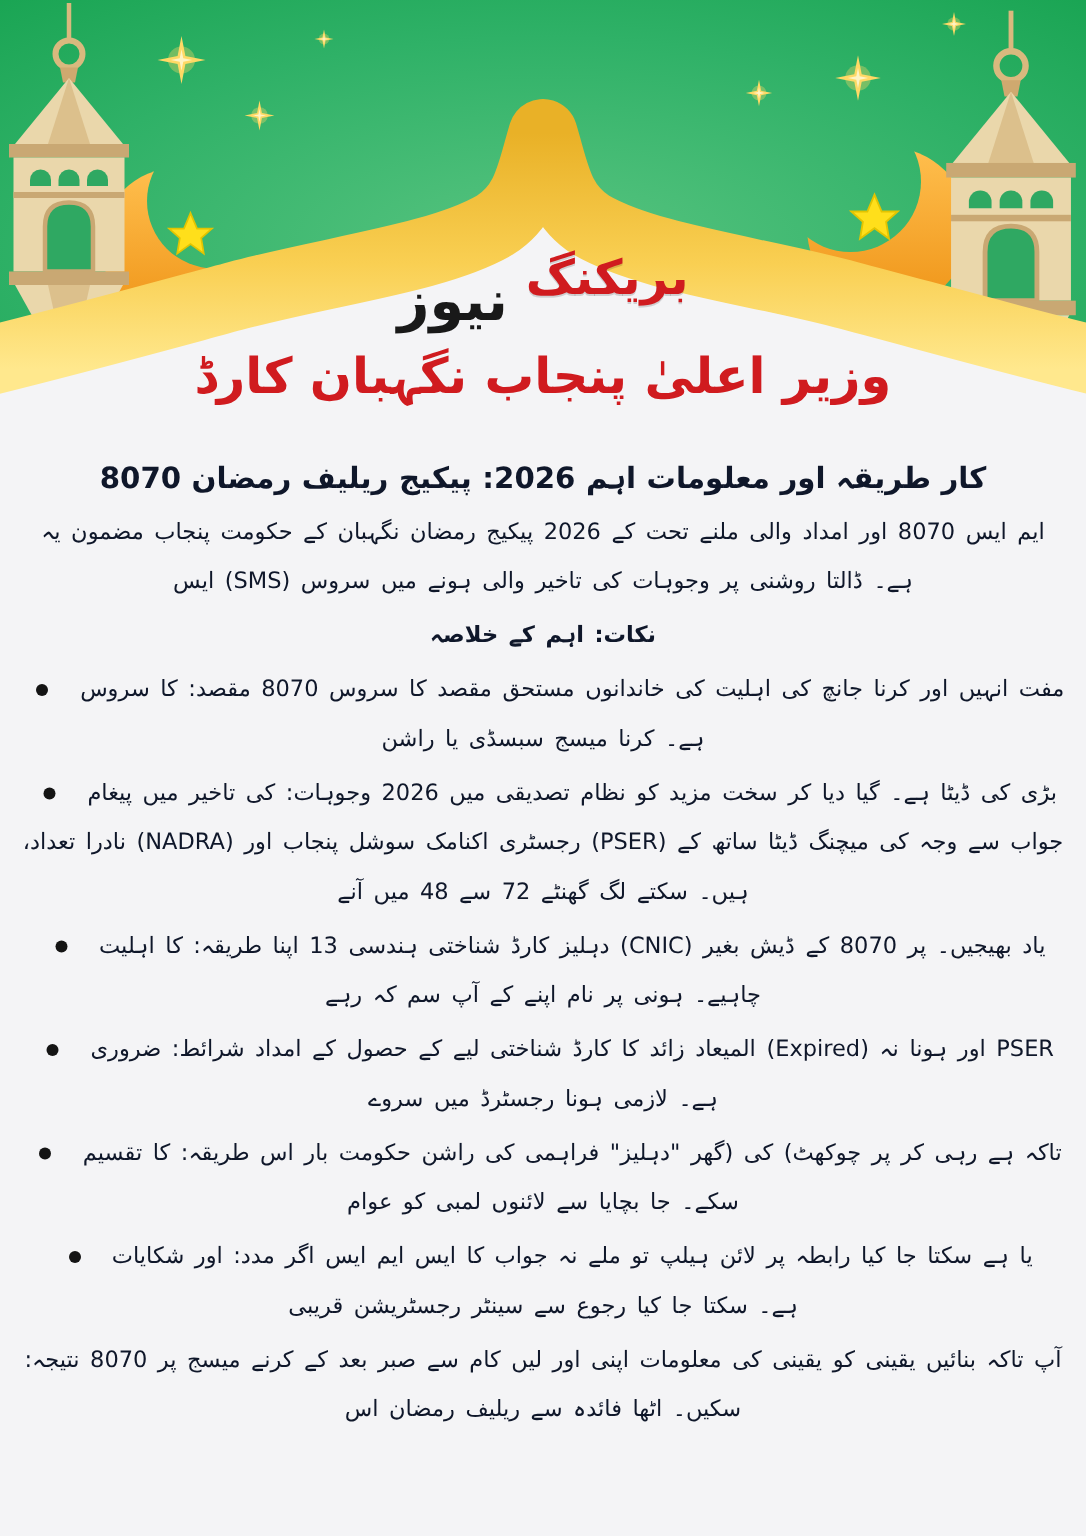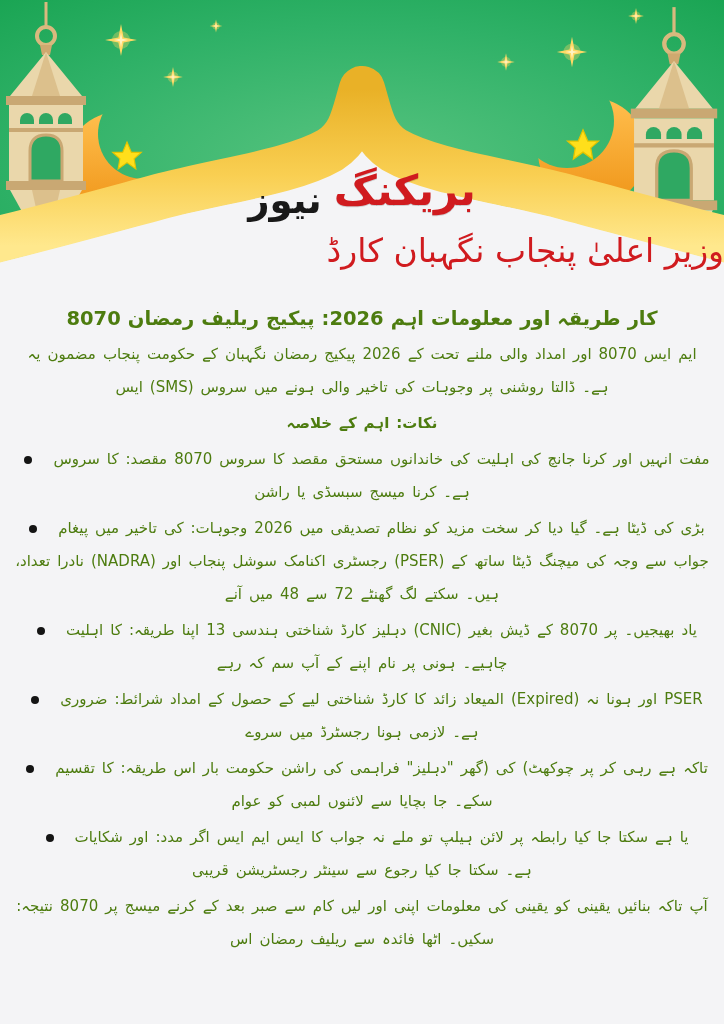--- a/index.html
+++ b/index.html
@@ -11,35 +11,35 @@
   #page{position:absolute;inset:0;width:724px;height:1024px;}
   
   #header{position:absolute;top:0;left:0;width:724px;height:304px;}
   #header svg{display:block;}
   .title1{
     position:absolute;top:168px;left:0;width:724px;
     display:flex;justify-content:center;align-items:flex-start;gap:12px;
     direction:rtl;
   }
   .title1 .t-red{
-    color:#d01b1f;font-size:42px;font-weight:bold;line-height:1.1;
+    color:#d01b1f;font-size:32px;font-weight:bold;line-height:1.1;
     text-shadow:0 1px 0 rgba(0,0,0,.15);
   }
   .title1 .t-black{
     color:#191919;font-size:37px;font-weight:bold;line-height:1.1;margin-top:13px;
   }
   .title2{
-    position:absolute;top:228px;left:0;width:724px;text-align:right;
-    color:#d01b1f;font-size:33px;font-weight:normal;line-height:1.4;
+    position:absolute;top:228px;left:0;width:724px;text-align:center;
+    color:#d01b1f;font-size:33px;font-weight:bold;line-height:1.4;
     direction:rtl;white-space:nowrap;
   }
   
   #content{
     position:absolute;top:300px;left:0;width:724px;box-sizing:border-box;
-    padding:2px 14px 0 14px;color:#4d7c0f;
+    padding:2px 14px 0 14px;color:#0f172a;
   }
   .para{
     display:flex;flex-wrap:wrap;justify-content:center;
     column-gap:7px;row-gap:0;
     font-size:15px;line-height:33px;
     margin:0 0 3px 0;
   }
   .para .tok{direction:rtl;unicode-bidi:isolate;white-space:nowrap;}
   .para.headline{font-weight:bold;font-size:19.5px;}
   .para.subhead{font-weight:bold;}

